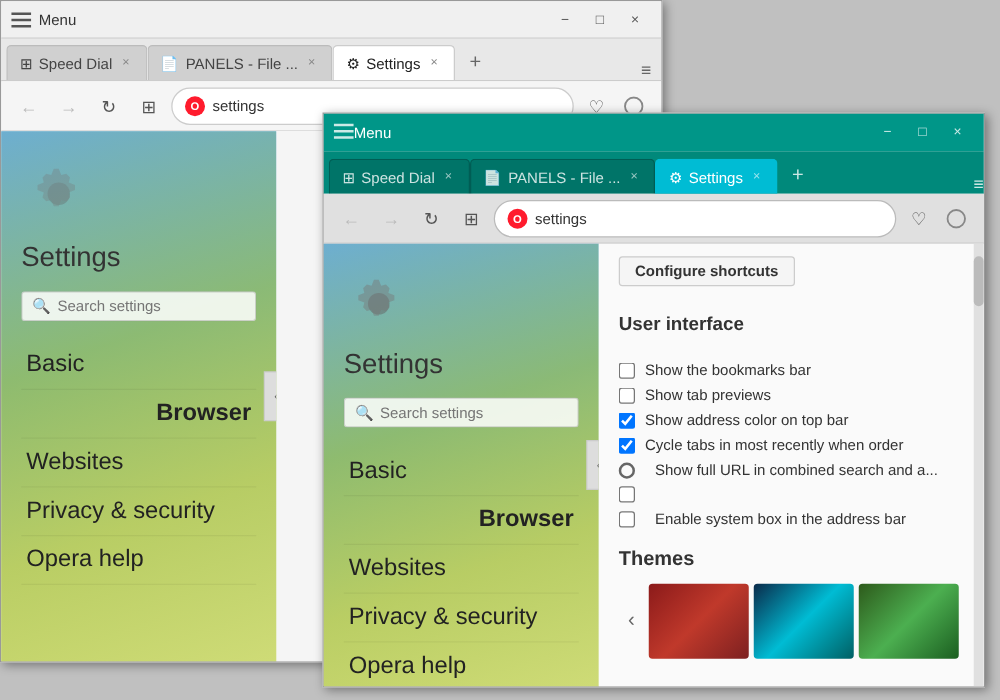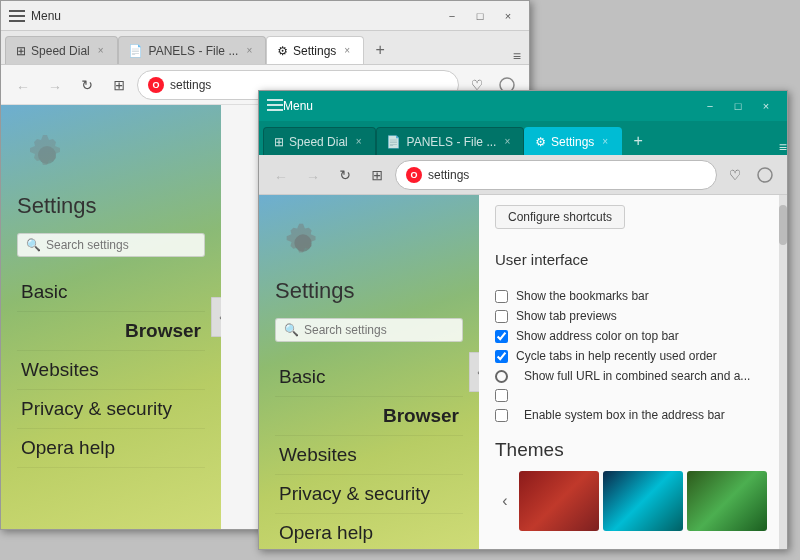--- a/index.html
+++ b/index.html
@@ -393,21 +393,21 @@
       border-radius: 3px;
       background: #f5f5f5;
       font-size: 12px;
       cursor: pointer;
       color: #333;
       margin-bottom: 12px;
     }
 
     .section-title {
       font-size: 15px;
-      font-weight: 400;
+      font-weight: 700;
       color: #333;
       margin-bottom: 12px;
       padding-bottom: 6px;
     }
 
     .checkbox-row {
       display: flex;
       align-items: center;
       gap: 8px;
       padding: 3px 0;
@@ -436,22 +436,22 @@
       border-radius: 50%;
       display: flex; align-items: center; justify-content: center;
       flex-shrink: 0;
     }
 
     .themes-section {
       margin-top: 14px;
     }
 
     .themes-title {
-      font-size: 19px;
-      font-weight: 400;
+      font-size: 16px;
+      font-weight: 700;
       color: #333;
       margin-bottom: 10px;
     }
 
     .themes-row {
       display: flex;
       align-items: center;
       gap: 4px;
     }
 
@@ -661,40 +661,40 @@
         <div class="nav-item-back"><span>Basic</span></div>
         <div class="nav-item-back bold"><span>Browser</span></div>
         <div class="nav-item-back"><span>Websites</span></div>
         <div class="nav-item-back"><span>Privacy &amp; security</span></div>
         <div class="nav-item-back"><span>Opera help</span></div>
       </div>
       <div class="sidebar-handle">‹</div>
     </div>
 
     <div class="settings-content-front" style="position:relative;">
-      <div style="margin-bottom:10px;">
+      <div style="margin-bottom:10px;font-weight:bold;">
         <span class="shortcut-btn">Configure shortcuts</span>
       </div>
       <div class="section-title">User interface</div>
 
       <div class="checkbox-row">
         <input type="checkbox" style="">
         <span>Show the bookmarks bar</span>
       </div>
       <div class="checkbox-row">
         <input type="checkbox" style="">
         <span>Show tab previews</span>
       </div>
       <div class="checkbox-row">
         <input type="checkbox" checked="" style="">
         <span>Show address color on top bar</span>
       </div>
       <div class="checkbox-row">
         <input type="checkbox" checked="" style="">
-        <span>Cycle tabs in help recently used order</span>
+        <span>Cycle tabs in most recently when order</span>
       </div>
 
       <div class="radio-row">
         <div class="radio-dot"></div>
         <span>Show full URL in combined search and a...</span>
       </div>
       <div class="radio-row">
         <input type="checkbox" style="">
       </div>
       <div class="radio-row">

